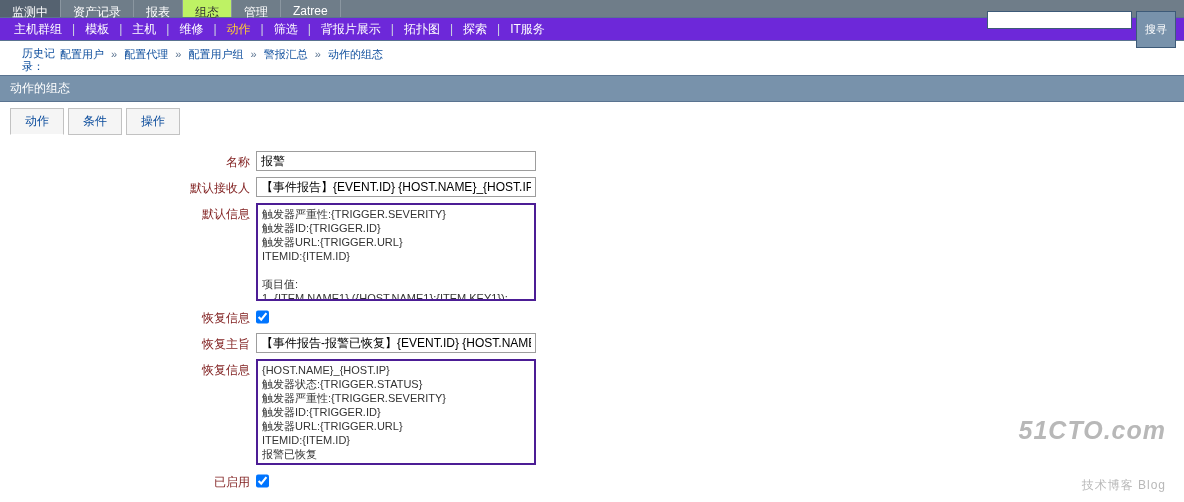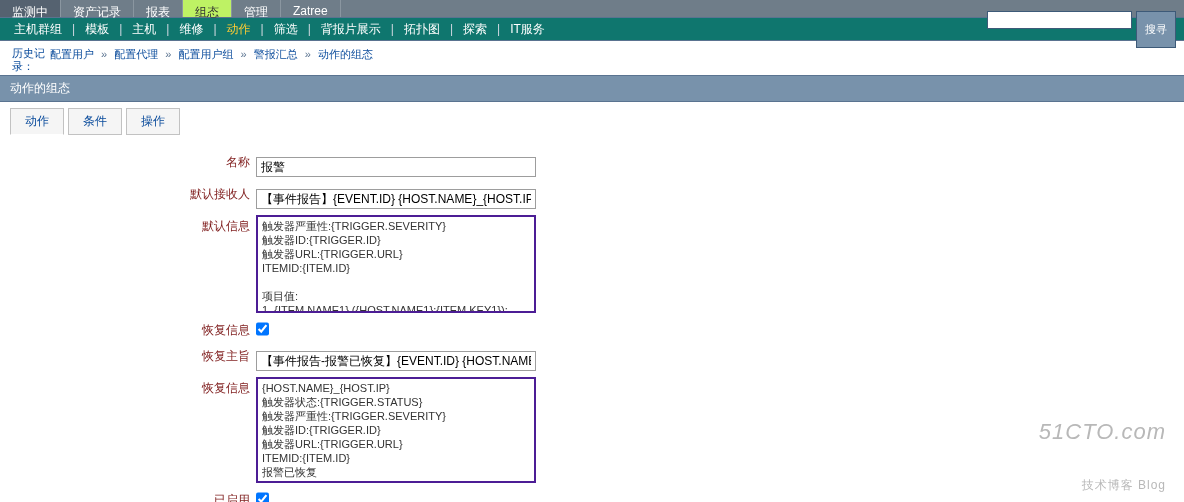--- a/index.html
+++ b/index.html
@@ -1,44 +1,44 @@
 <!DOCTYPE html>
 <html><head>
 <meta charset="utf-8">
 <style>
 *{box-sizing:border-box;margin:0;padding:0;}
 body{font-family:Arial,sans-serif;font-size:12px;background:#fff;width:1184px;height:502px;overflow:hidden;position:relative;}
 .topnav{background:#6f7d89;display:flex;height:17px;}
 .topnav .tab{padding:4px 12px;color:#fff;cursor:pointer;font-size:12px;border-right:1px solid #8a96a0;}
 .topnav .tab.active{background:#bef264;color:#333;}
 .topnav .tab.first{background:#556270;}
-.subnav{background:#0f766e;display:flex;align-items:center;height:24px;padding:0 4px;border-top:1px solid #5a7390;border-bottom:1px solid #5a7390;}
+.subnav{background:#6d28d9;display:flex;align-items:center;height:24px;padding:0 4px;border-top:1px solid #5a7390;border-bottom:1px solid #5a7390;}
 .subnav .item{padding:0 10px;color:#fff;cursor:pointer;line-height:22px;}
 .subnav .item.active{color:#ffcc33;}
 .subnav .sep{color:#cfd8e0;}
 .subnav .search{margin-left:auto;display:flex;gap:4px;padding-right:4px;}
 .subnav input{width:145px;height:18px;font-size:11px;border:1px solid #3d5a78;}
 .subnav button{background:#7892ab;color:#fff;border:1px solid #3d5a78;padding:10px 8px;cursor:pointer;font-size:11px;}
-.history{display:flex;padding:6px 12px 2px;font-size:11px;color:#0b4c9c;}
+.history{display:flex;padding:6px 22px 2px;font-size:11px;color:#0b4c9c;}
 .history .lbl{color:#0b4c9c;width:34px;line-height:13px;}
 .history .crumb{color:#0b4c9c;padding:0 4px;cursor:pointer;}
 .history .arrow{color:#5a7390;}
 .panel-hdr{background:#7892ab;color:#fff;padding:4px 10px;font-size:12px;border-top:1px solid #5a7390;border-bottom:1px solid #5a7390;}
 .tabs{display:flex;gap:4px;padding:6px 10px 0;background:#fff;}
 .tabs .t{background:#f5f5f5;border:1px solid #c2c2c2;padding:4px 14px;color:#0b4c9c;cursor:pointer;font-size:12px;}
 .tabs .t.active{border-bottom:1px solid #fff;}
 .form{padding:16px 0 6px 0;}
 .row{display:flex;margin-bottom:6px;}
 .row .lbl{width:256px;text-align:right;padding-right:6px;color:#7f1d1d;padding-top:3px;}
-.row input[type=text]{width:280px;height:20px;border:1px solid #9d9d9d;padding:1px 4px;font-size:12px;margin-top:6px;}
+.row input[type=text]{width:280px;height:20px;border:1px solid #9d9d9d;padding:1px 4px;font-size:12px;}
 .row textarea{width:280px;border:2px solid #4c1d95;font-size:11px;font-family:Liberation Sans, sans-serif;padding:2px 4px;color:#333;line-height:14px;resize:none;overflow-y:scroll;}
 .row textarea.t1{height:98px;}
 .row textarea.t2{height:106px;}
 .watermark{position:absolute;right:18px;bottom:8px;text-align:right;font-family:Arial;color:#b8b8b8;}
-.watermark .l1{font-size:22px;font-weight:normal;font-style:italic;letter-spacing:1px;}
+.watermark .l1{font-size:25px;font-weight:bold;font-style:italic;letter-spacing:1px;}
 .watermark .l2{font-size:12px;letter-spacing:1px;margin-top:32px;}
 </style>
 </head>
 <body>
 
 <div class="topnav">
   <div class="tab first">监测中</div>
   <div class="tab">资产记录</div>
   <div class="tab">报表</div>
   <div class="tab active">组态</div>

